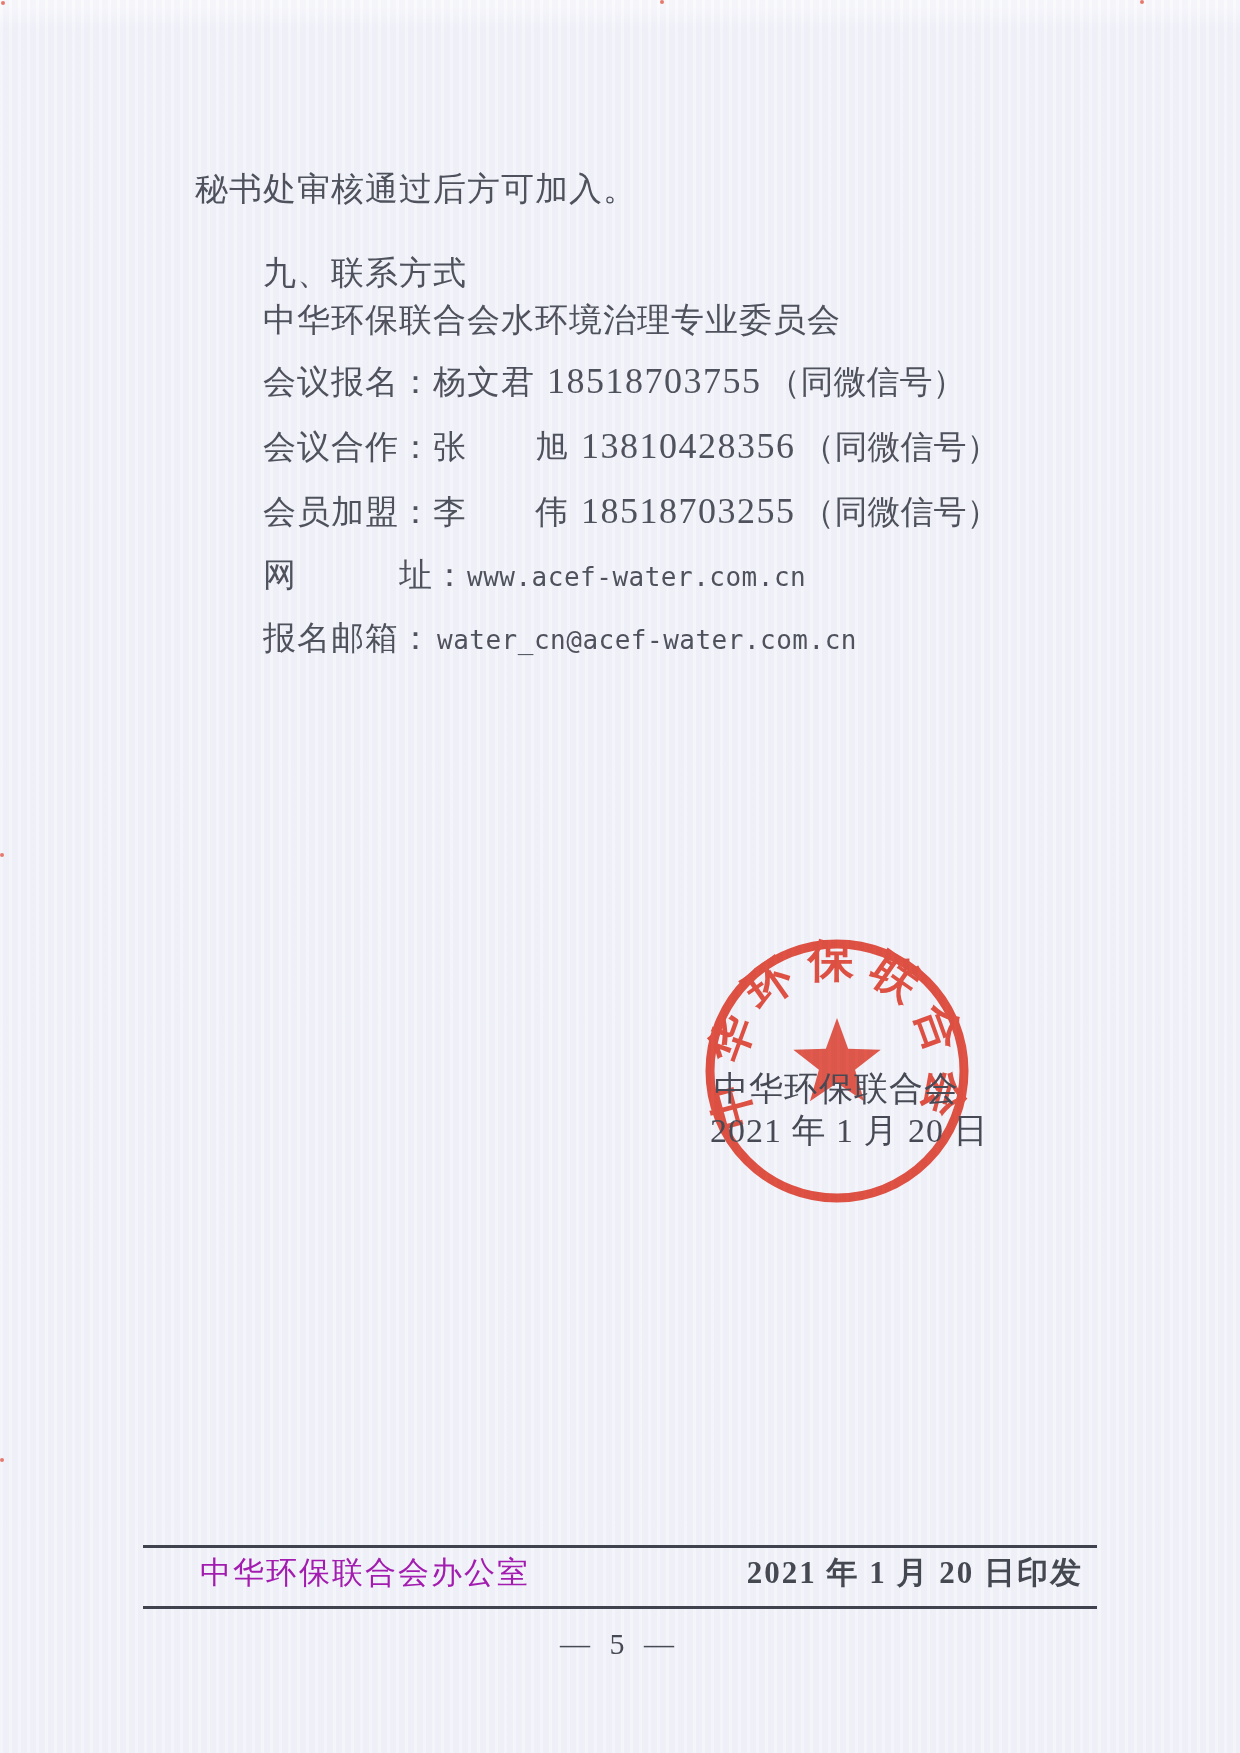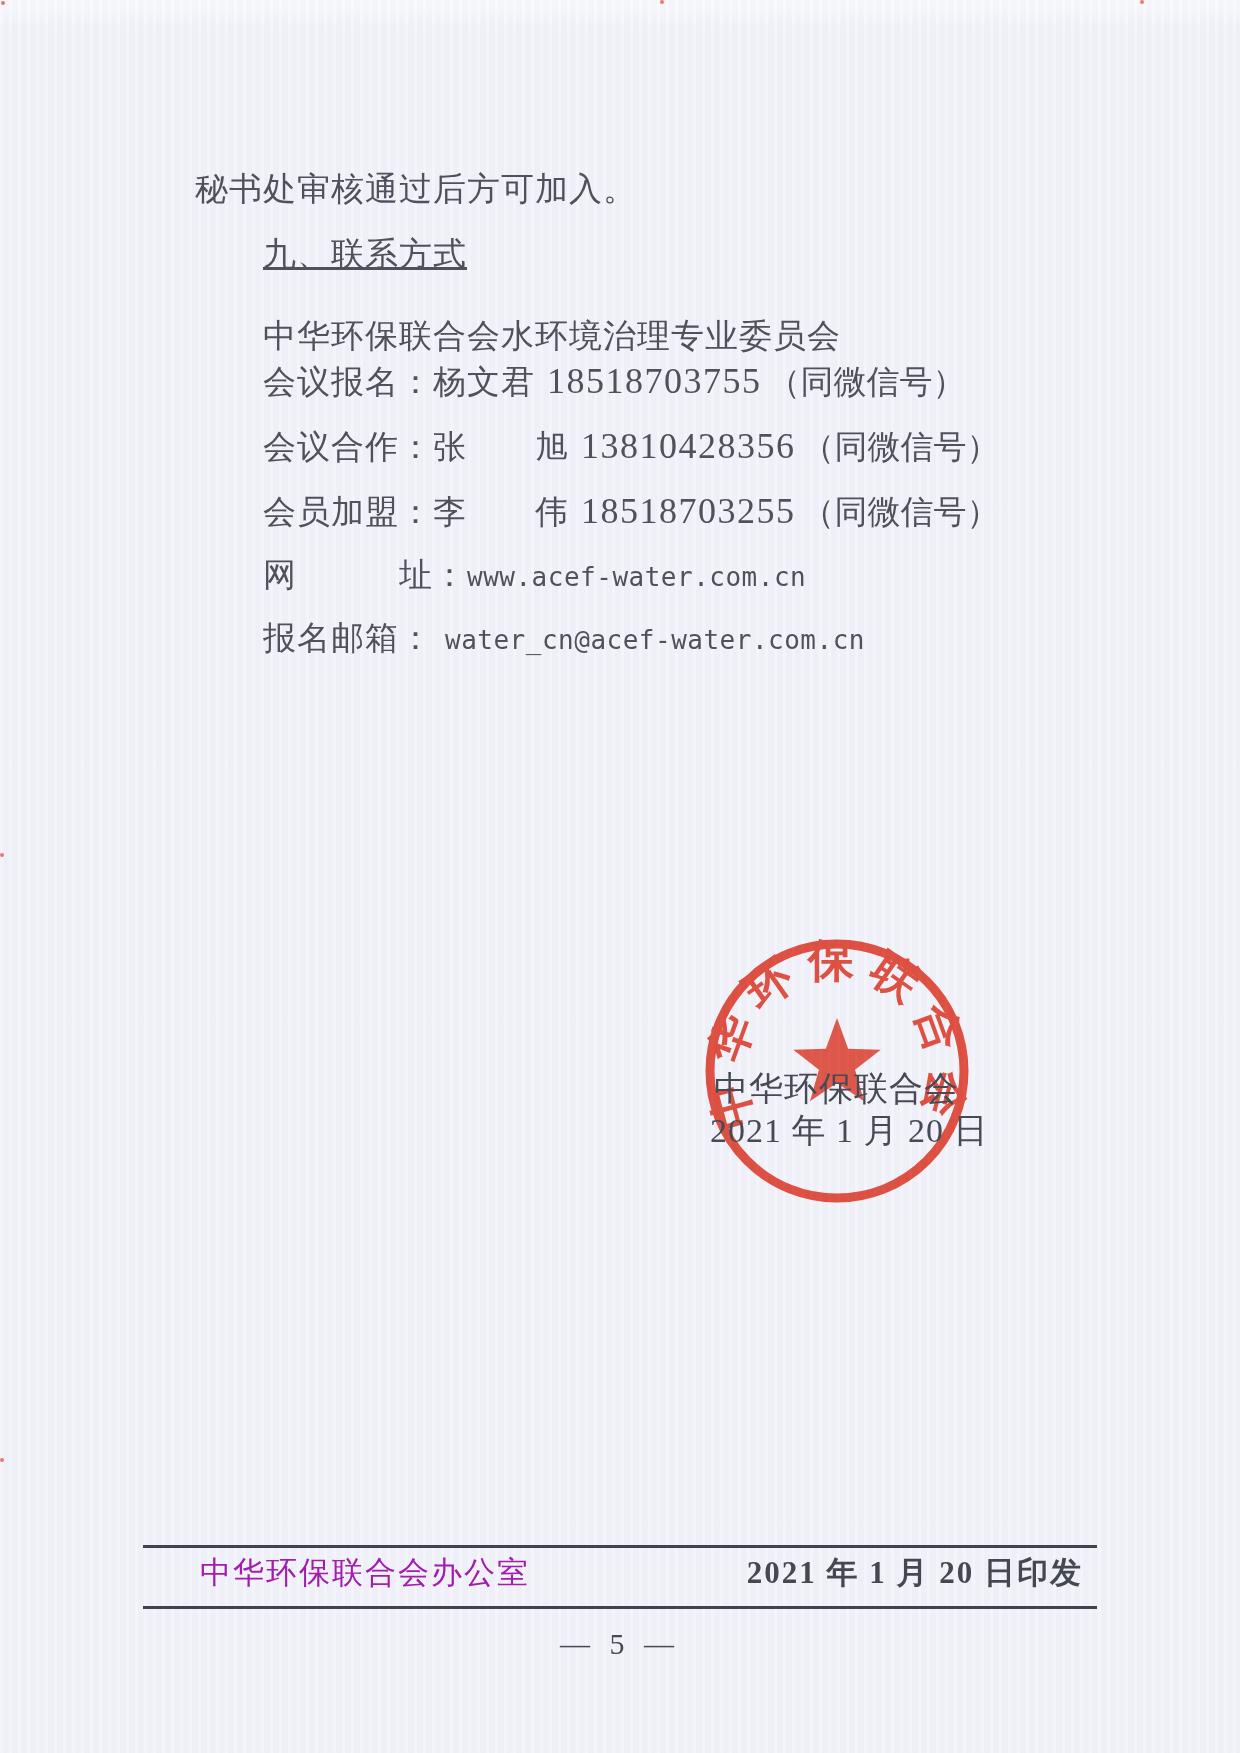--- a/index.html
+++ b/index.html
@@ -39,23 +39,23 @@
 
   .speck{position:absolute;width:4px;height:4px;border-radius:50%;background:rgba(224,90,74,0.8);}
 </style>
 </head>
 <body>
 
 <div class="page">
 
   <div class="txt" style="left:195px;top:167px;">秘书处审核通过后方可加入。</div>
 
-  <div class="txt" style="left:263px;top:232px;text-decoration:underline;">九、联系方式</div>
+  <div class="txt" style="left:263px;top:251px;">九、联系方式</div>
 
-  <div class="txt" style="left:263px;top:298px;margin-top:16px;">中华环保联合会水环境治理专业委员会</div>
+  <div class="txt" style="left:263px;top:298px;">中华环保联合会水环境治理专业委员会</div>
 
   <div class="row" style="left:263px;top:360px;">
     <span class="cjk">会议报名：</span>
     <span class="cjk">杨文君</span>
     <span class="phone">18518703755</span>
     <span class="note">（同微信号）</span>
   </div>
 
   <div class="row" style="left:263px;top:425px;">
     <span class="cjk">会议合作：</span>
@@ -71,21 +71,21 @@
     <span class="note">（同微信号）</span>
   </div>
 
   <div class="row" style="left:263px;top:553px;">
     <span class="cjk">网　　　址：</span>
     <span class="mono" style="">www.acef-water.com.cn</span>
   </div>
 
   <div class="row" style="left:263px;top:616px;">
     <span class="cjk">报名邮箱：</span>
-    <span class="mono" style="margin-left:12px;">water_cn@acef-water.com.cn</span>
+    <span class="mono" style="margin-left:4px;">water_cn@acef-water.com.cn</span>
   </div>
 
   <svg class="seal" viewBox="0 0 278 278">
     <circle cx="139" cy="137" r="127" fill="none" stroke="#ea4634" stroke-width="9"></circle>
     <polygon fill="#ea4634" fill-opacity="0.95" transform="translate(139,130)" points="0,-46 11.17,-15.37 43.75,-14.21 18.07,5.87 27.04,37.21 0,19 -27.04,37.21 -18.07,5.87 -43.75,-14.21 -11.17,-15.37"></polygon>
     <defs>
       <path id="sealArc" d="M 56.7,184.5 A 95,95 0 1 1 221.3,184.5" fill="none"></path>
     </defs>
     <text font-size="46" font-weight="bold" fill="#ea4634" letter-spacing="12" style="font-family:'Liberation Serif', serif;">
       <textPath href="#sealArc" startOffset="50%" text-anchor="middle">中华环保联合会</textPath>

